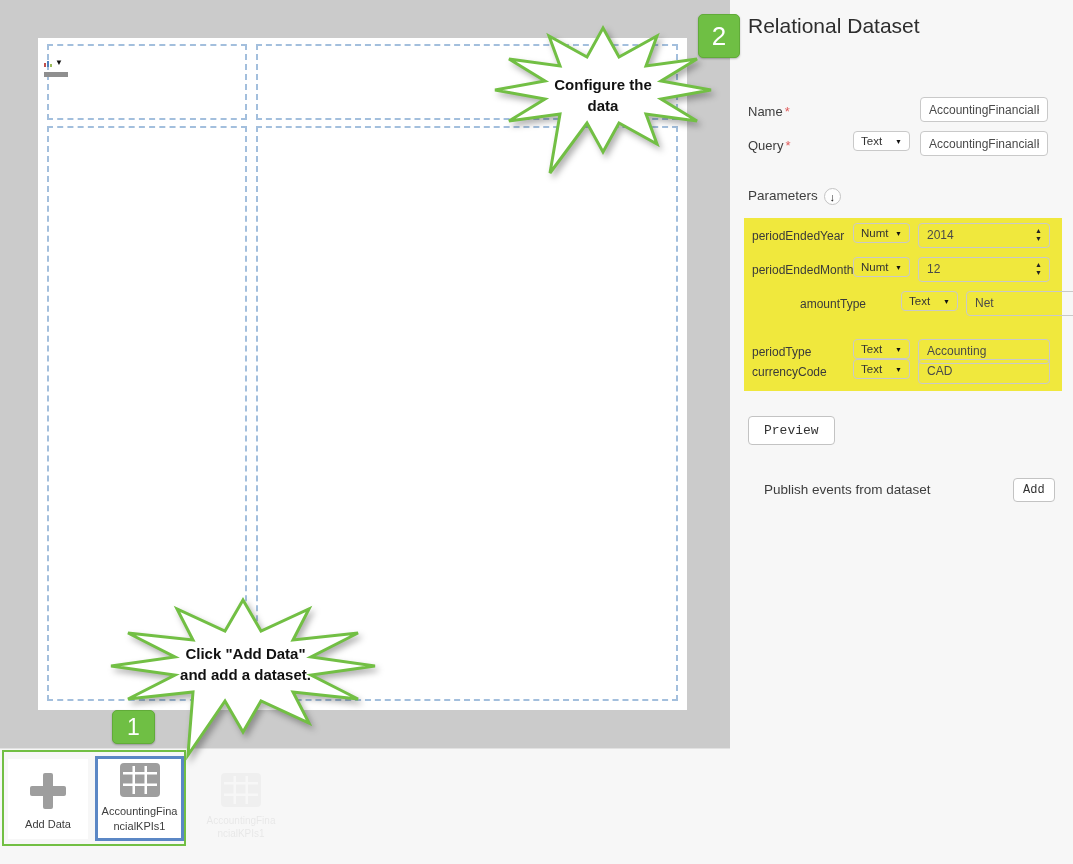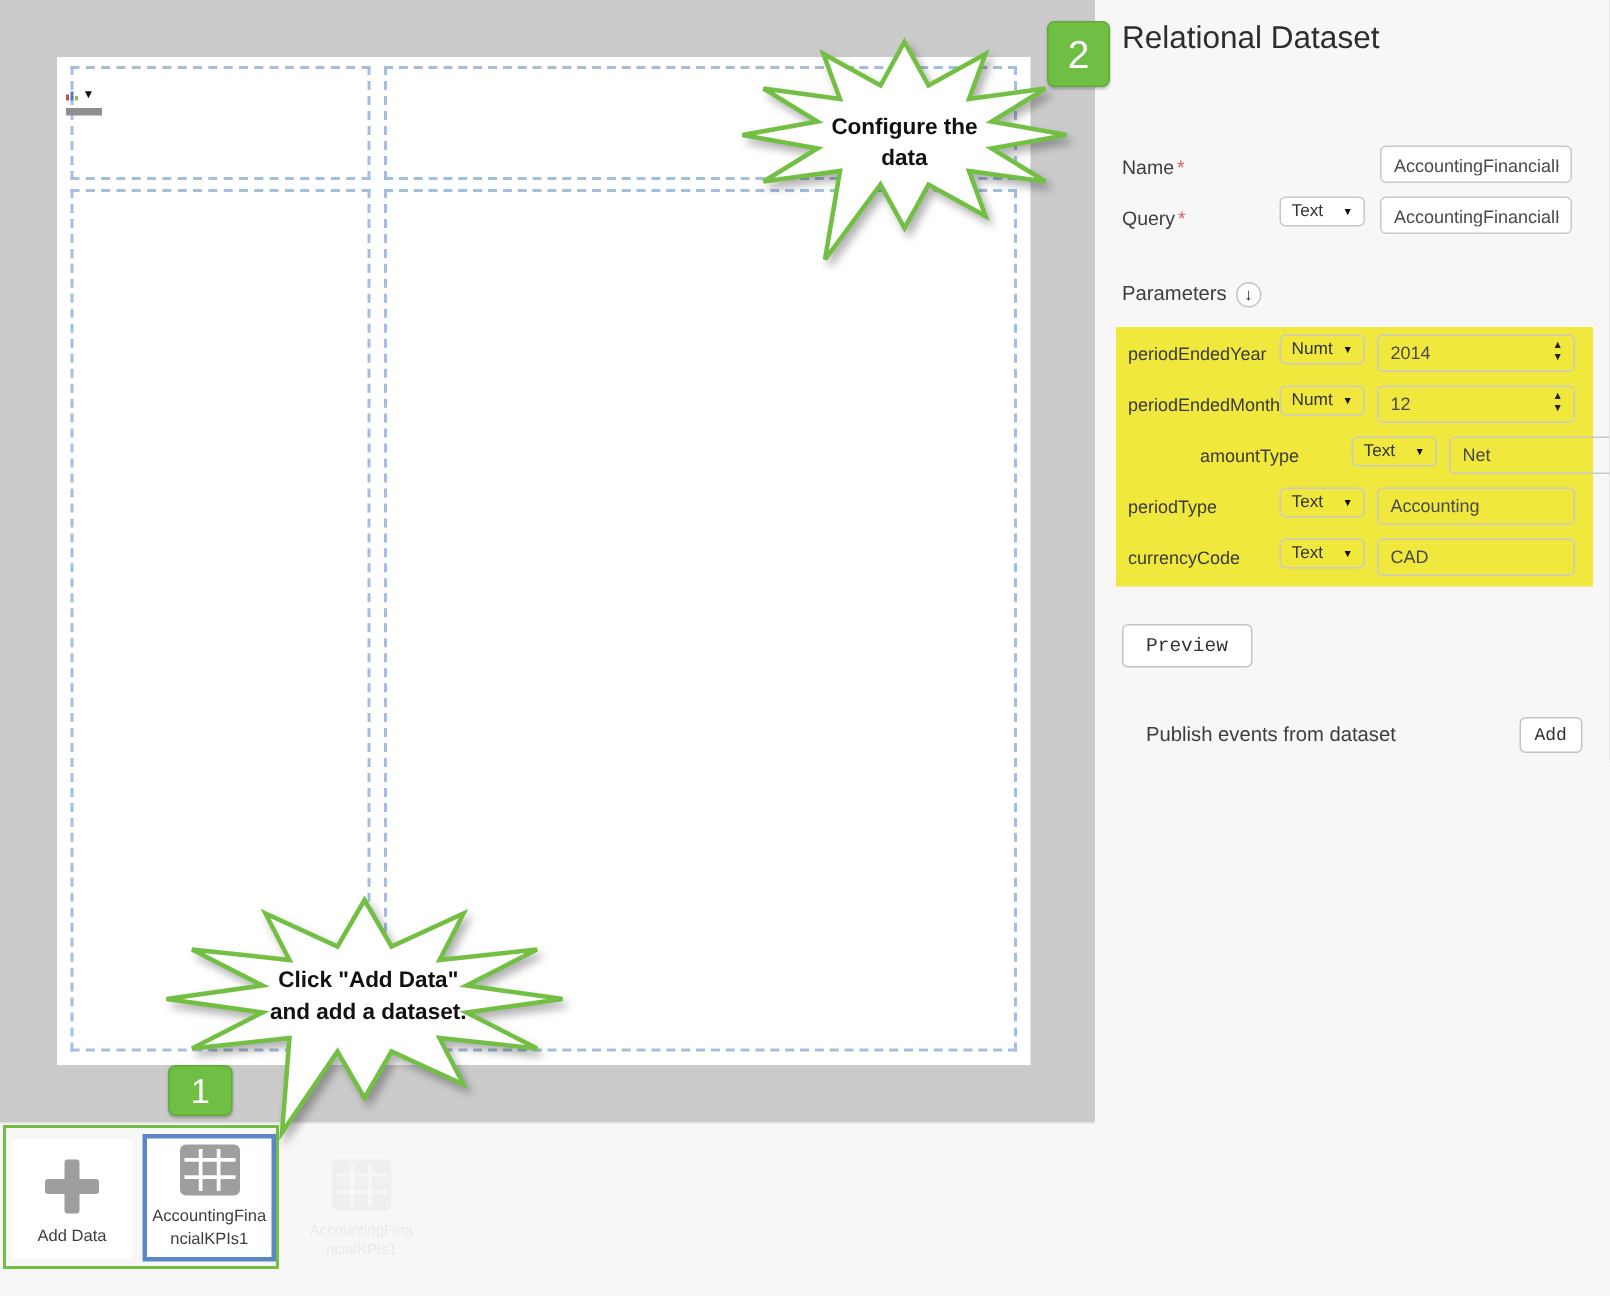--- a/index.html
+++ b/index.html
@@ -168,21 +168,21 @@
       <span class="plabel">amountType</span>
       <div class="dropdown">
         <span>Text</span>
         <span class="dd-caret">▼</span>
       </div>
       <div class="tinput pinput" style="line-height:23px;">
         <span>Net</span>
       </div>
     </div>
 
-    <div class="prow" style="top:107px;">
+    <div class="prow" style="top:121px;">
       <span class="plabel">periodType</span>
       <div class="dropdown">
         <span>Text</span>
         <span class="dd-caret">▼</span>
       </div>
       <div class="tinput pinput" style="line-height:23px;">
         <span>Accounting</span>
       </div>
     </div>
 

